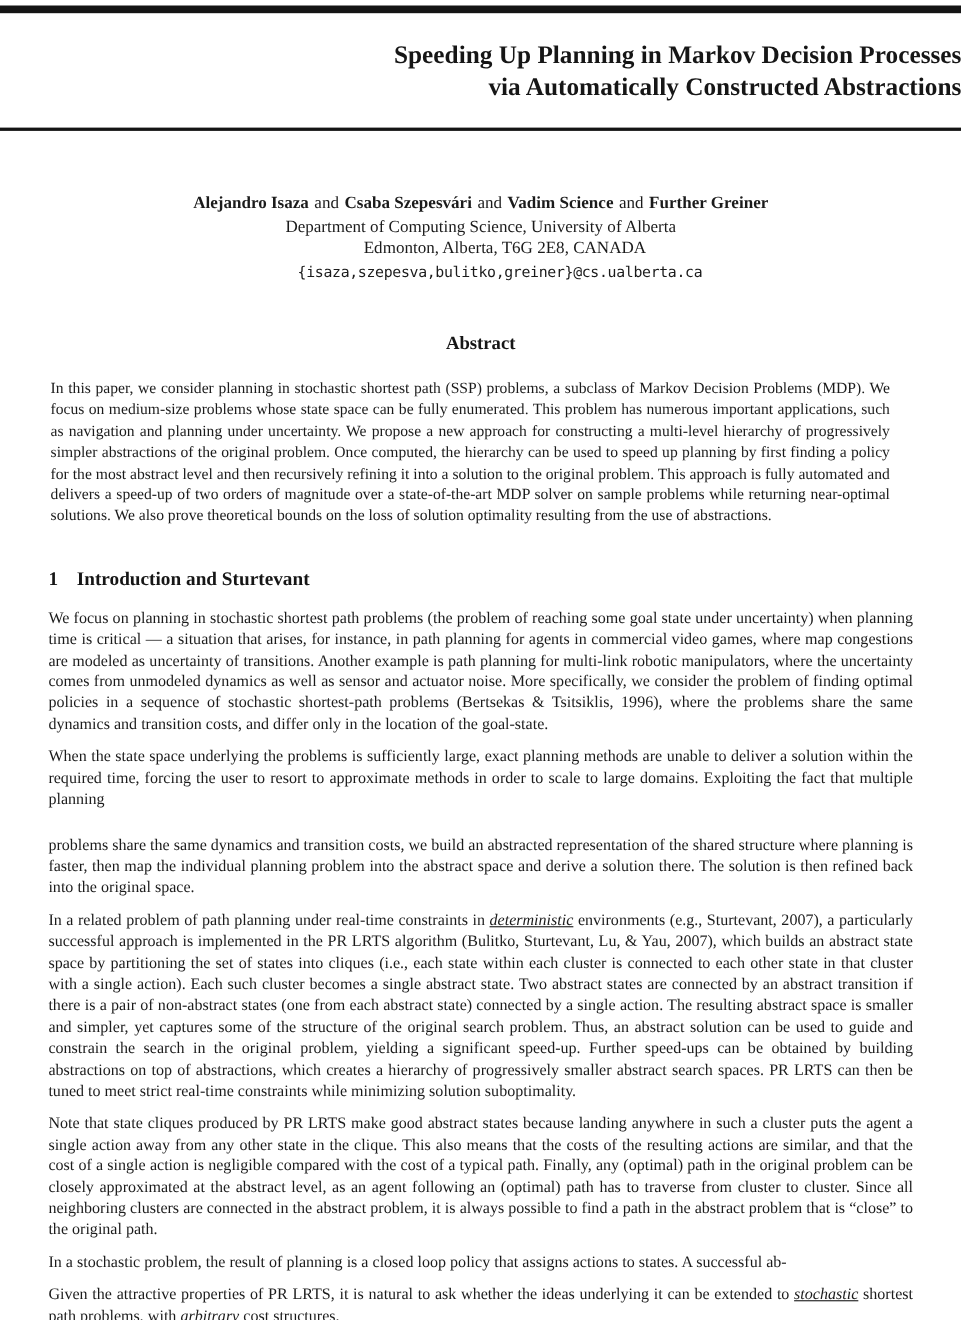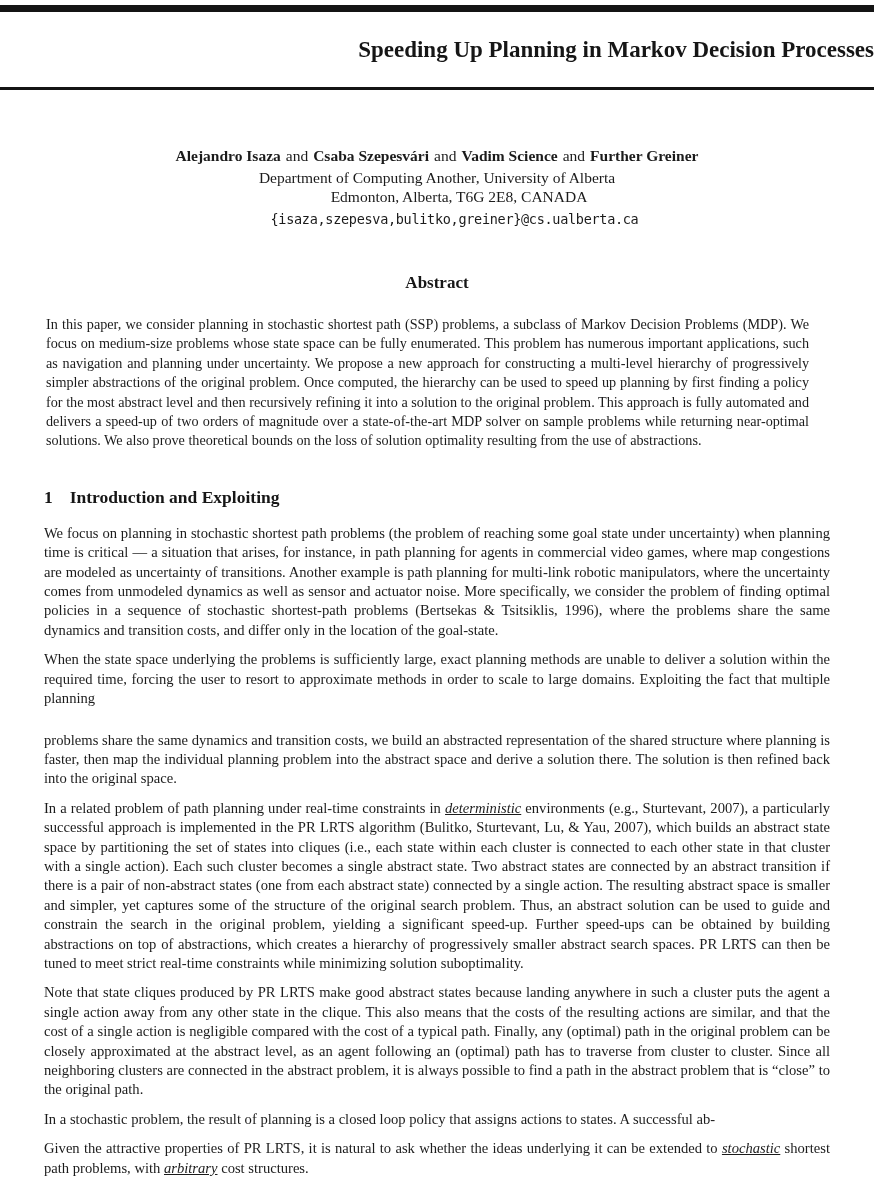--- a/index.html
+++ b/index.html
@@ -89,41 +89,42 @@
   p.para:last-child { margin-bottom: 0; }
   em.term { font-style: italic; text-decoration: underline; }
 </style>
 </head>
 <body>
 
 <div class="topbar"></div>
 
 <div class="title-block">
   <div>Speeding Up Planning in Markov Decision Processes</div>
+  <div>via Automatically Constructed Abstractions</div>
 </div>
 
 <div class="rule2"></div>
 
 <div class="authors-block">
   <div class="names-line">
     <span class="author-name">Alejandro Isaza</span><span class="and-sep">and</span><span class="author-name">Csaba Szepesvári</span><span class="and-sep">and</span><span class="author-name">Vadim Science</span><span class="and-sep">and</span><span class="author-name">Further Greiner</span>
   </div>
-  <div class="affil-line">Department of Computing Another, University of Alberta</div>
+  <div class="affil-line">Department of Computing Science, University of Alberta</div>
   <div class="addr-line">Edmonton, Alberta, T6G 2E8, CANADA</div>
   <div class="email-line">{isaza,szepesva,bulitko,greiner}@cs.ualberta.ca</div>
 </div>
 
 <div class="columns">
 
   <div class="col">
     <div class="abstract-heading">Abstract</div>
     <div class="abstract-body">In this paper, we consider planning in stochastic shortest path (SSP) problems, a subclass of Markov Decision Problems (MDP). We focus on medium-size problems whose state space can be fully enumerated. This problem has numerous important applications, such as navigation and planning under uncertainty. We propose a new approach for constructing a multi-level hierarchy of progressively simpler abstractions of the original problem. Once computed, the hierarchy can be used to speed up planning by first finding a policy for the most abstract level and then recursively refining it into a solution to the original problem. This approach is fully automated and delivers a speed-up of two orders of magnitude over a state-of-the-art MDP solver on sample problems while returning near-optimal solutions. We also prove theoretical bounds on the loss of solution optimality resulting from the use of abstractions.</div>
 
     <div class="section-heading">
-      <span class="sec-num">1</span><span>Introduction and Exploiting</span>
+      <span class="sec-num">1</span><span>Introduction and Sturtevant</span>
     </div>
 
     <p class="para">We focus on planning in stochastic shortest path problems (the problem of reaching some goal state under uncertainty) when planning time is critical — a situation that arises, for instance, in path planning for agents in commercial video games, where map congestions are modeled as uncertainty of transitions. Another example is path planning for multi-link robotic manipulators, where the uncertainty comes from unmodeled dynamics as well as sensor and actuator noise. More specifically, we consider the problem of finding optimal policies in a sequence of stochastic shortest-path problems (Bertsekas &amp; Tsitsiklis, 1996), where the problems share the same dynamics and transition costs, and differ only in the location of the goal-state.</p>
     <p class="para">When the state space underlying the problems is sufficiently large, exact planning methods are unable to deliver a solution within the required time, forcing the user to resort to approximate methods in order to scale to large domains. Exploiting the fact that multiple planning</p>
   </div>
 
   <div class="col">
     <p class="para">problems share the same dynamics and transition costs, we build an abstracted representation of the shared structure where planning is faster, then map the individual planning problem into the abstract space and derive a solution there. The solution is then refined back into the original space.</p>
 
     <p class="para"><span>In a related problem of path planning under real-time constraints in </span><em class="term">deterministic</em><span> environments (e.g., Sturtevant, 2007), a particularly successful approach is implemented in the PR LRTS algorithm (Bulitko, Sturtevant, Lu, &amp; Yau, 2007), which builds an abstract state space by partitioning the set of states into cliques (i.e., each state within each cluster is connected to each other state in that cluster with a single action). Each such cluster becomes a single abstract state. Two abstract states are connected by an abstract transition if there is a pair of non-abstract states (one from each abstract state) connected by a single action. The resulting abstract space is smaller and simpler, yet captures some of the structure of the original search problem. Thus, an abstract solution can be used to guide and constrain the search in the original problem, yielding a significant speed-up. Further speed-ups can be obtained by building abstractions on top of abstractions, which creates a hierarchy of progressively smaller abstract search spaces. PR LRTS can then be tuned to meet strict real-time constraints while minimizing solution suboptimality.</span></p>

